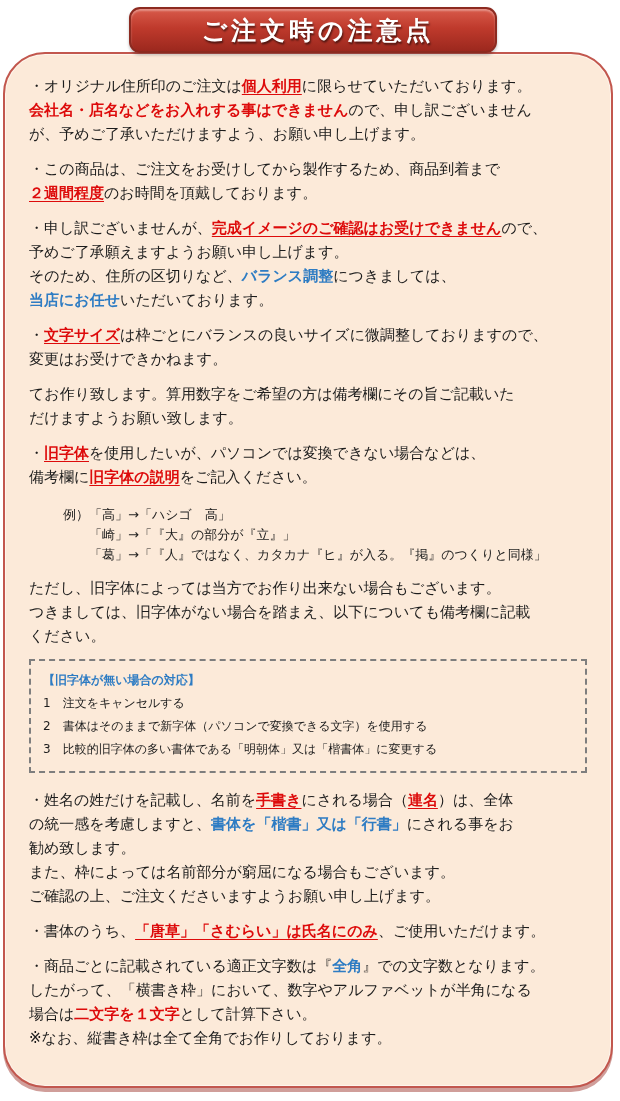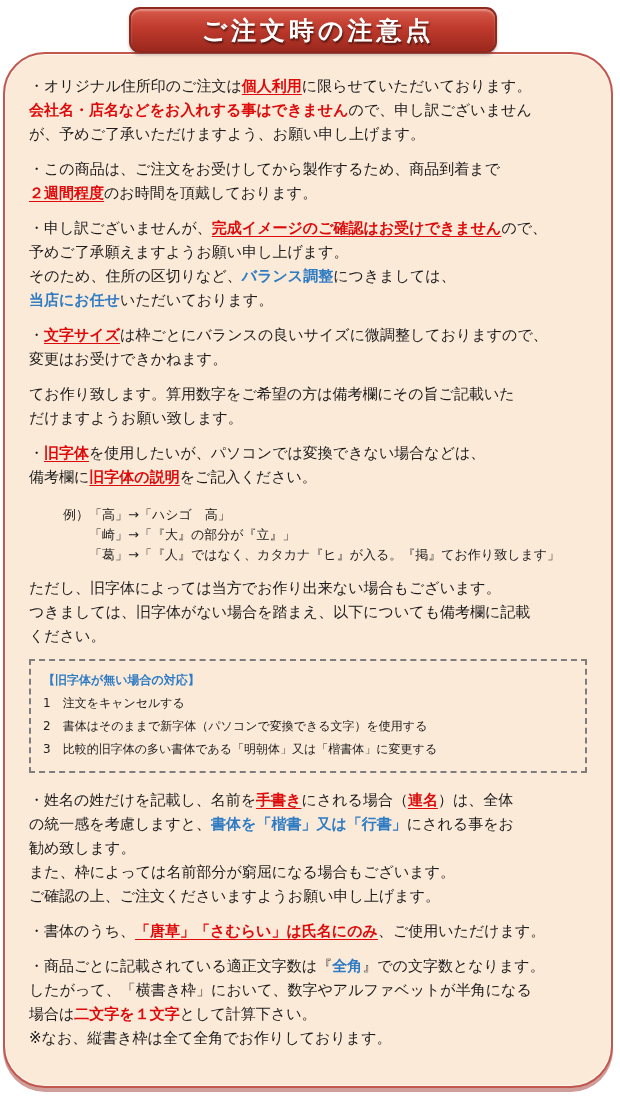--- a/index.html
+++ b/index.html
@@ -104,21 +104,21 @@
         <div class="line"><span class="run s-n">てお作り致します。算用数字をご希望の方は備考欄にその旨ご記載いた</span></div>
         <div class="line"><span class="run s-n">だけますようお願い致します。</span></div>
       </div>
       <div class="sec paragraph">
         <div class="line"><span class="run s-n">・</span><span class="run s-rbu">旧字体</span><span class="run s-n">を使用したいが、パソコンでは変換できない場合などは、</span></div>
         <div class="line"><span class="run s-n">備考欄に</span><span class="run s-rbu">旧字体の説明</span><span class="run s-n">をご記入ください。</span></div>
       </div>
       <div class="sec example">
         <div class="line"><span class="run s-n">例）「高」→「ハシゴ　高」</span></div>
         <div class="line"><span class="run s-n">　　「崎」→「『大』の部分が『立』」</span></div>
-        <div class="line"><span class="run s-n">　　「葛」→「『人』ではなく、カタカナ『ヒ』が入る。『掲』てお作り致します」</span></div>
+        <div class="line"><span class="run s-n">　　「葛」→「『人』ではなく、カタカナ『ヒ』が入る。『掲』のつくりと同様」</span></div>
       </div>
       <div class="sec paragraph">
         <div class="line"><span class="run s-n">ただし、旧字体によっては当方でお作り出来ない場合もございます。</span></div>
         <div class="line"><span class="run s-n">つきましては、旧字体がない場合を踏まえ、以下についても備考欄に記載</span></div>
         <div class="line"><span class="run s-n">ください。</span></div>
       </div>
       <div class="sec dashed-box">
         <div class="line"><span class="run s-b">【旧字体が無い場合の対応】</span></div>
         <div class="line"><span class="run s-n">1　注文をキャンセルする</span></div>
         <div class="line"><span class="run s-n">2　書体はそのままで新字体（パソコンで変換できる文字）を使用する</span></div>

